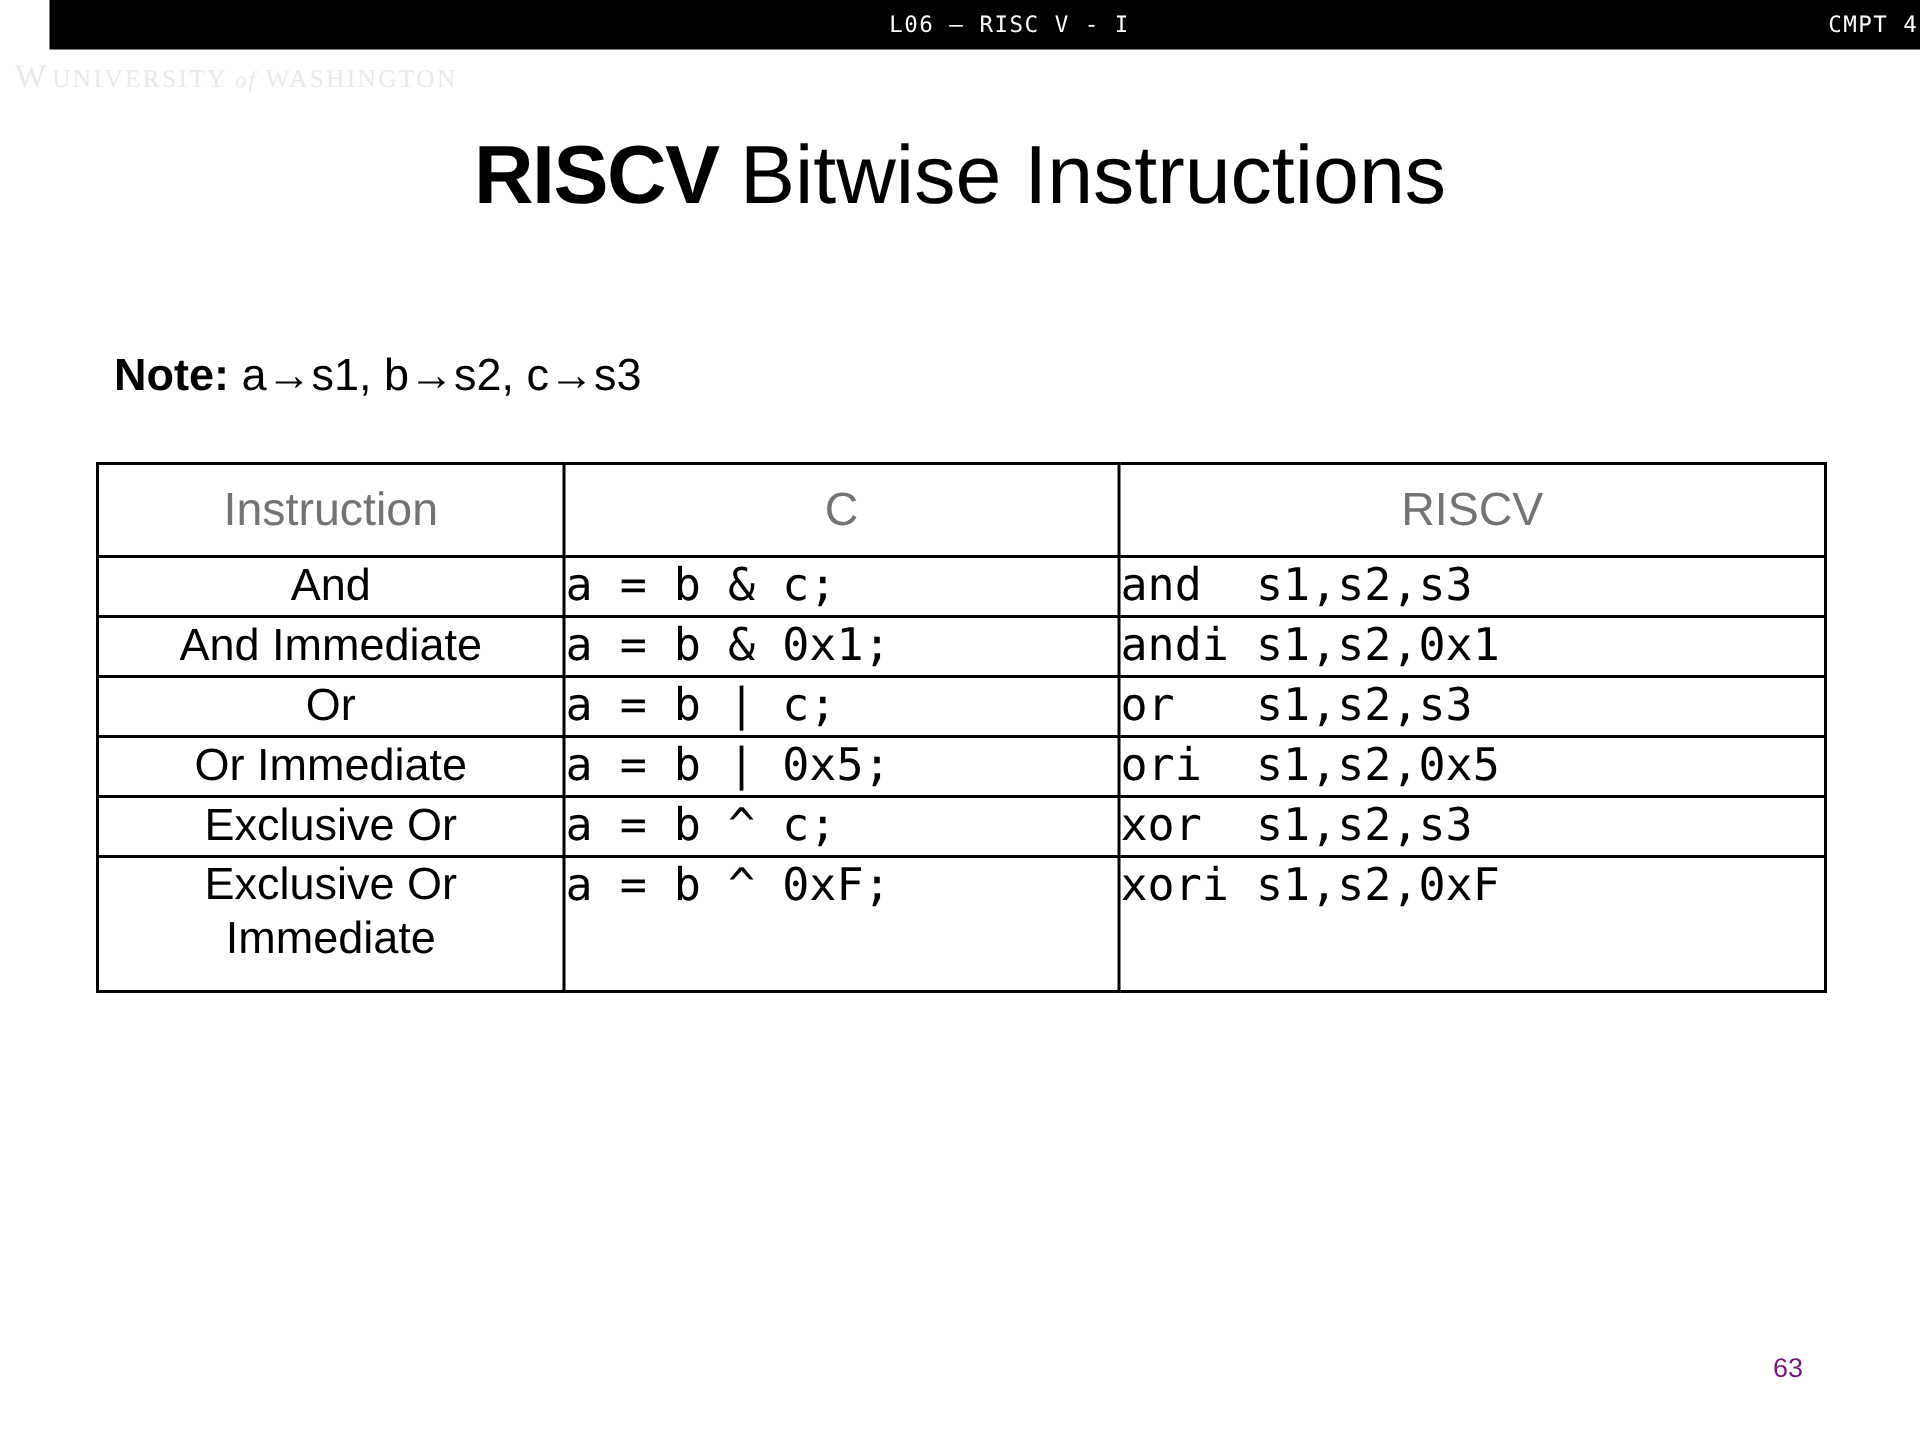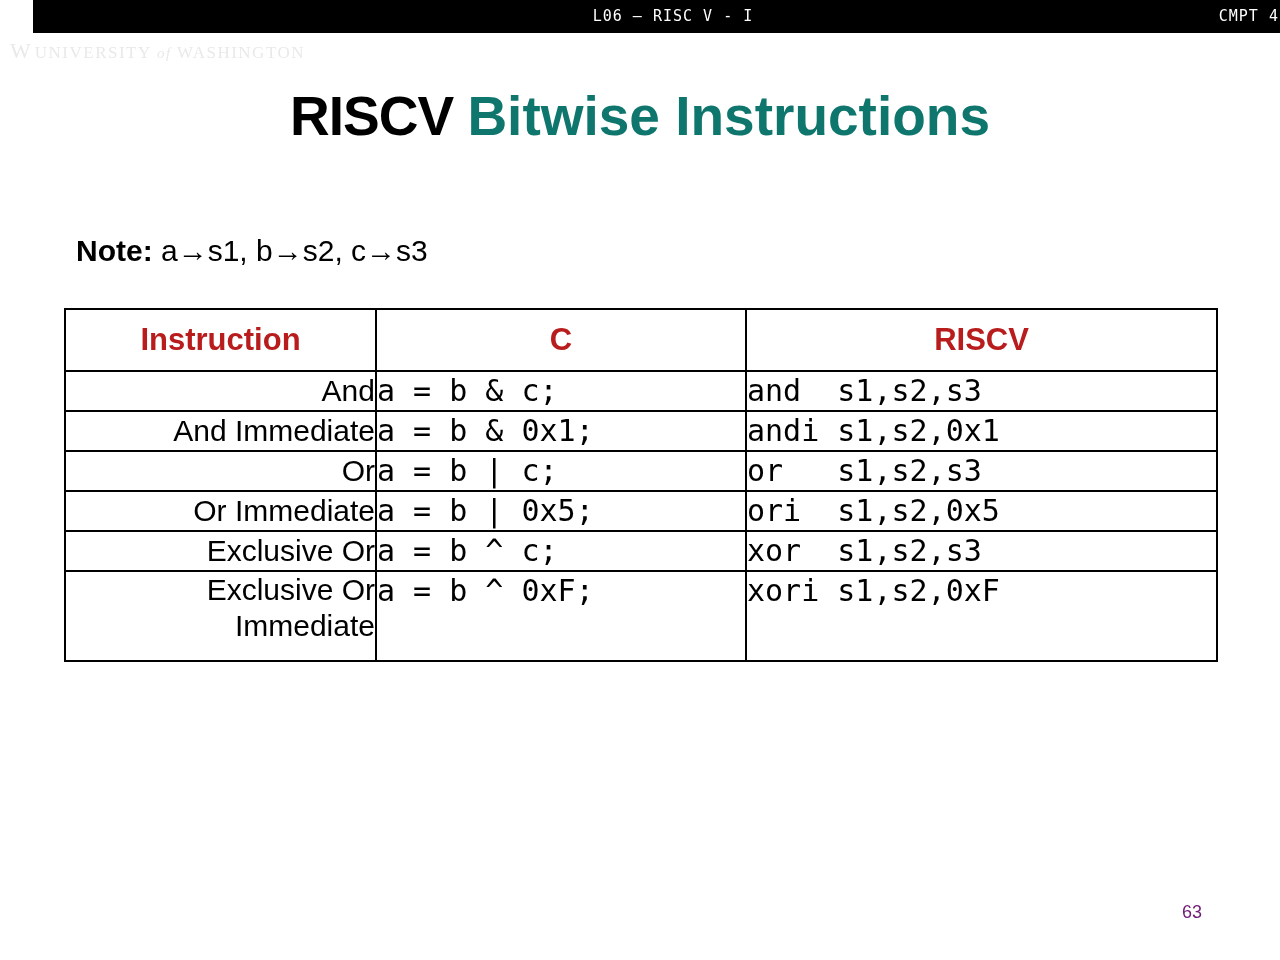--- a/index.html
+++ b/index.html
@@ -76,22 +76,22 @@
     font-size: 55px;
     line-height: 64px;
     white-space: nowrap;
   }
   .title .bold-part {
     font-weight: bold;
     color: #000000;
     letter-spacing: -1px;
   }
   .title .accent-part {
-    font-weight: bold;
-    color: #0f766e;
+    font-weight: normal;
+    color: #000000;
   }
 
   
   .note {
     position: absolute;
     left: 76px;
     top: 234px;
     font-size: 30px;
     color: #000000;
     white-space: nowrap;
@@ -120,30 +120,30 @@
   table.isa col.c2 { width: 370px; }
   table.isa col.c3 { width: 471px; }
 
   table.isa th, table.isa td {
     border: 2px solid #000000;
     padding: 0;
     vertical-align: middle;
   }
   table.isa th {
     text-align: center;
-    font-weight: bold;
+    font-weight: normal;
     font-size: 31px;
     height: 60px;
-    color: #b91c1c;
+    color: #737373;
   }
   td.instr {
     font-size: 30px;
     padding: 5px 0 7px 12px;
     line-height: 36px;
-    text-align: right;
+    text-align: center;
   }
   td.code {
     font-family: "DejaVu Sans Mono", monospace;
     font-size: 30px;
     padding: 5px 0 7px 14px;
     line-height: 38px;
     text-align: left;
     white-space: pre;
     margin-top: 40px;
   }

